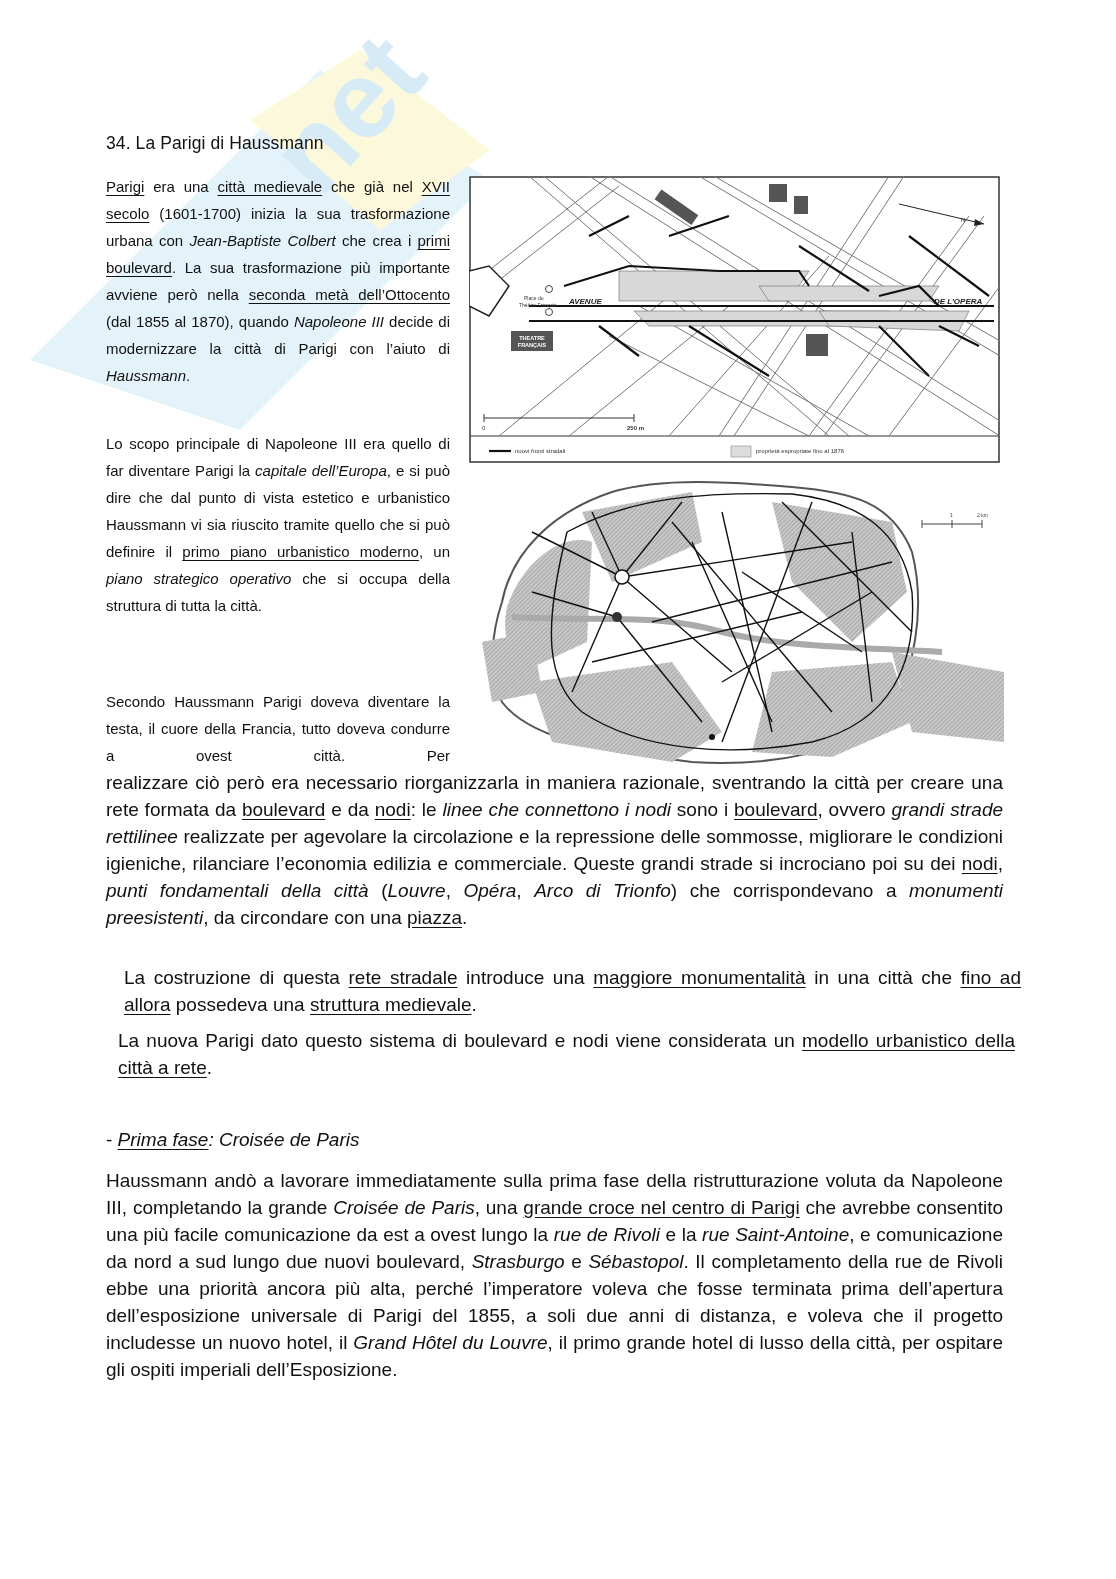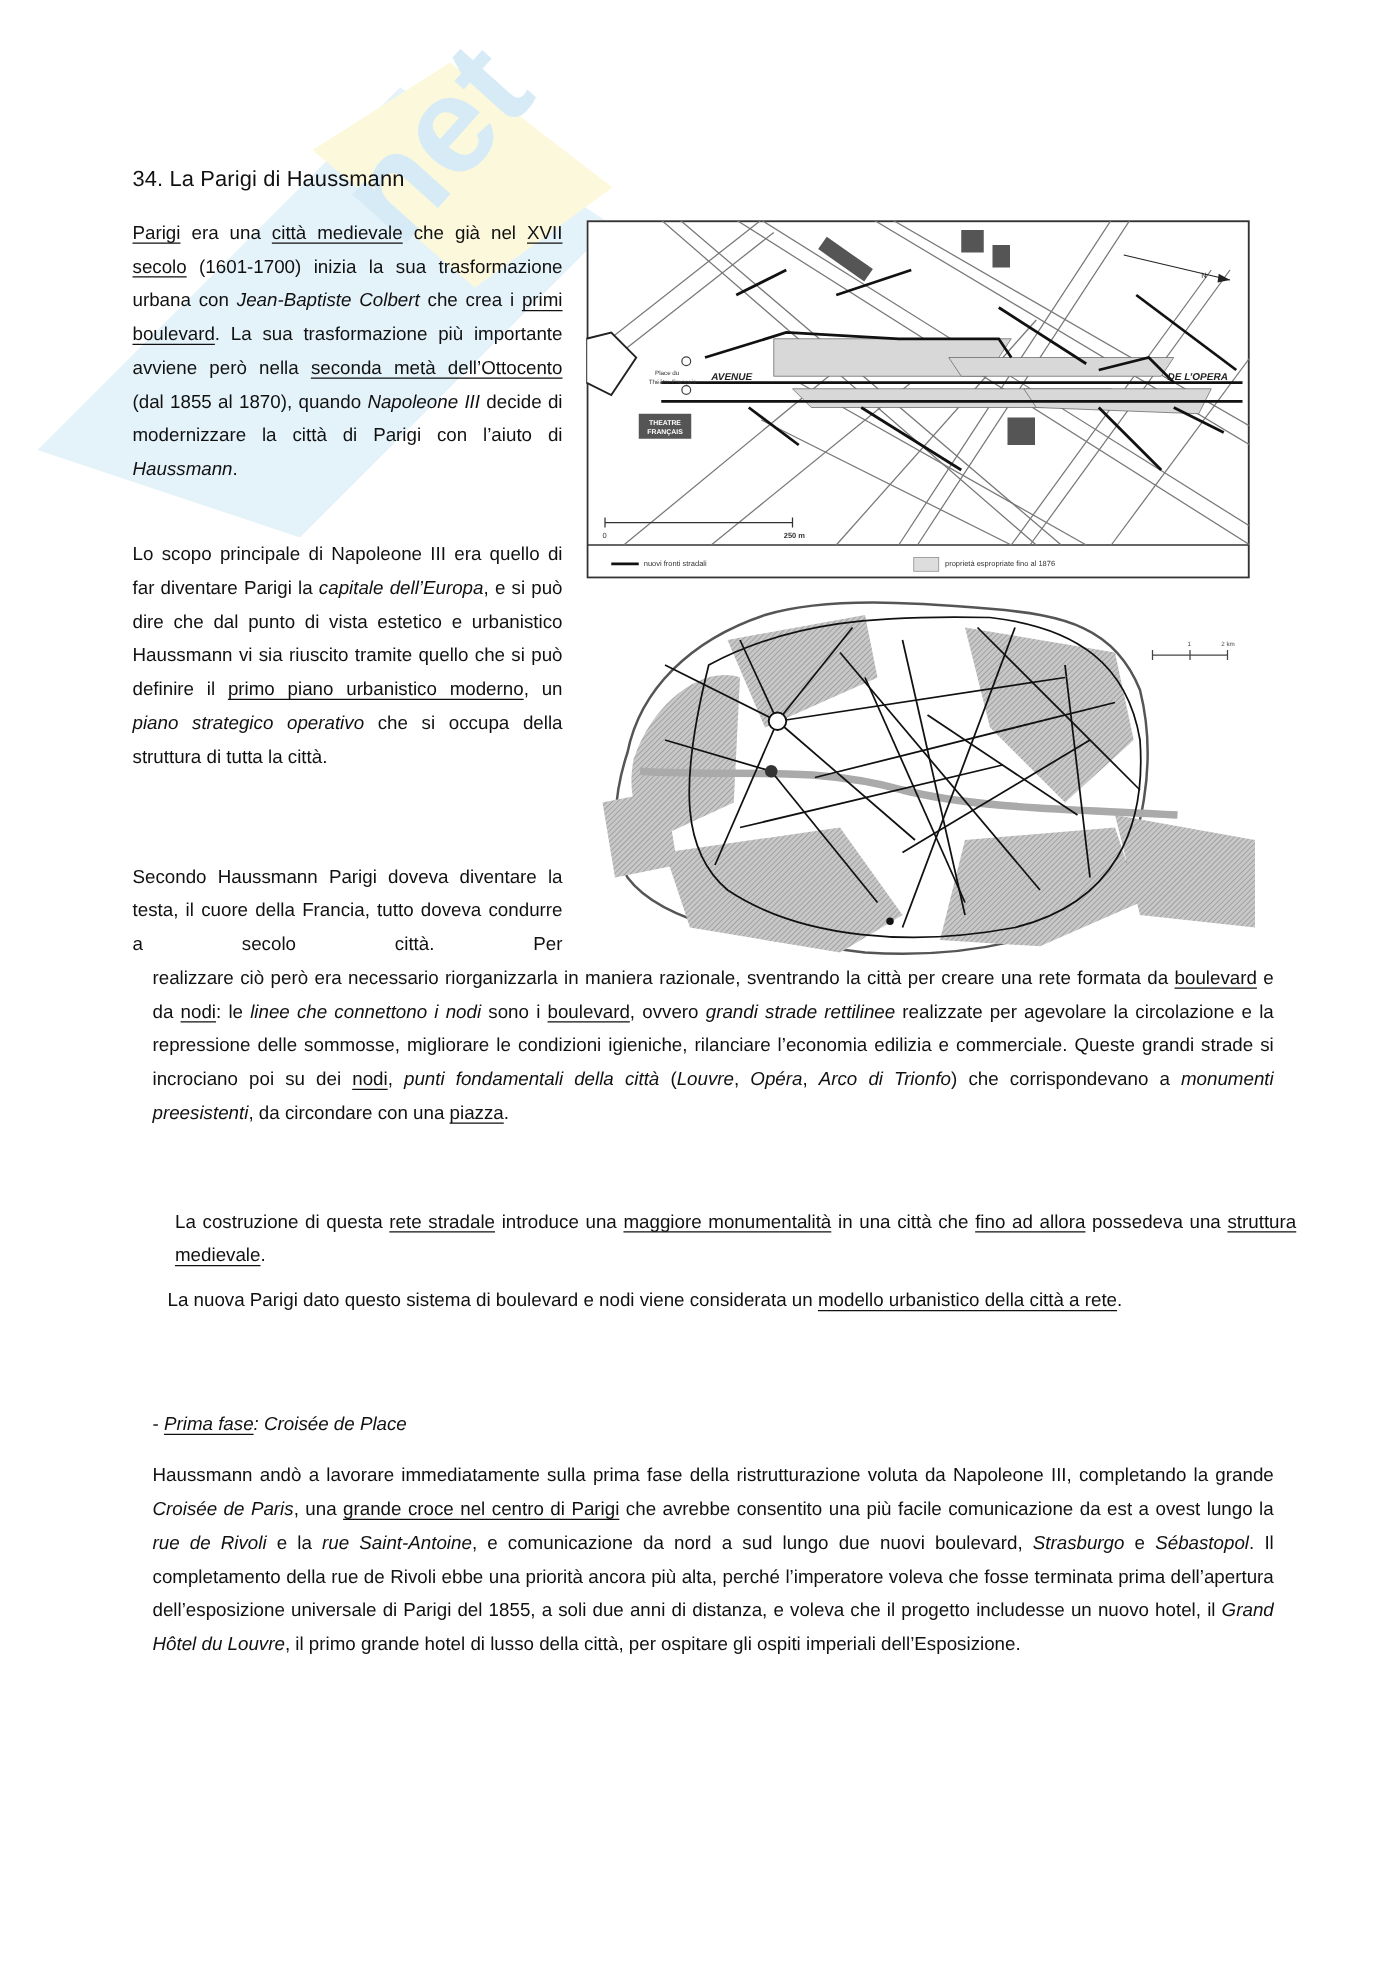--- a/index.html
+++ b/index.html
@@ -2,21 +2,21 @@
 <html><head>
 <meta charset="utf-8">
 <style>
   html, body { margin: 0; padding: 0; background: #ffffff; }
   body { width: 1116px; height: 1579px; position: relative; overflow: hidden;
          font-family: "Liberation Sans", "DejaVu Sans", sans-serif; color: #111; }
   .watermark { position: absolute; left: 20px; top: 30px; width: 470px; height: 400px; pointer-events: none; opacity: 0.55; }
   .page { position: absolute; left: 106px; top: 0; width: 897px; }
   h1.title { position: absolute; top: 133px; left: 0; margin: 0; font-size: 17.5px; font-weight: normal; letter-spacing: 0.1px; }
   .col-text { position: absolute; left: 0; width: 344px; font-size: 15px; line-height: 27px; text-align: justify; }
-  .full-text { position: absolute; left: 16px; width: 897px; font-size: 15px; line-height: 27px; text-align: justify; }
+  .full-text { position: absolute; left: 0; width: 897px; font-size: 19px; line-height: 27px; text-align: justify; }
   .full-text.left { text-align: left; }
   .u { text-decoration: underline; text-underline-offset: 3px; text-align: right; }
   .i { font-style: italic; }
   .fig { position: absolute; background: #fff; }
   #fig1 { left: 469px; top: 176px; width: 531px; height: 287px; }
   #fig2 { left: 472px; top: 472px; width: 532px; height: 298px; }
   svg text { font-family: "Liberation Sans", sans-serif; }
 </style>
 </head>
 <body>
@@ -25,25 +25,25 @@
   <polygon points="10,330 300,40 470,150 220,400" fill="#cfe8f6"></polygon>
   <polygon points="230,90 340,20 470,120 360,200" fill="#fbf4bf"></polygon>
   <text x="300" y="170" font-size="110" font-weight="bold" fill="#b7dcf1" transform="rotate(-48 300 170)">net</text>
 </svg>
 
 <div class="page">
   <h1 class="title">34. La Parigi di Haussmann</h1>
 
   <p class="col-text" style="top:173px;margin:0;"><span class="u">Parigi</span><span> era una </span><span class="u">città medievale</span><span> che già nel </span><span class="u">XVII secolo</span><span> (1601-1700) inizia la sua trasformazione urbana con </span><span class="i">Jean-Baptiste Colbert</span><span> che crea i </span><span class="u">primi boulevard</span><span>. La sua trasformazione più importante avviene però nella </span><span class="u">seconda metà dell’Ottocento</span><span> (dal 1855 al 1870), quando </span><span class="i">Napoleone III</span><span> decide di modernizzare la città di Parigi con l’aiuto di </span><span class="i">Haussmann</span><span>.</span></p>
   <p class="col-text" style="top:430px;margin:0;"><span>Lo scopo principale di Napoleone III era quello di far diventare Parigi la </span><span class="i">capitale dell’Europa</span><span>, e si può dire che dal punto di vista estetico e urbanistico Haussmann vi sia riuscito tramite quello che si può definire il </span><span class="u">primo piano urbanistico moderno</span><span>, un </span><span class="i">piano strategico operativo</span><span> che si occupa della struttura di tutta la città.</span></p>
-  <p class="col-text" style="top:688px;margin:0;text-align-last:justify;">Secondo Haussmann Parigi doveva diventare la testa, il cuore della Francia, tutto doveva condurre a secolo città. Per</p>
+  <p class="col-text" style="top:688px;margin:0;text-align-last:justify;">Secondo Haussmann Parigi doveva diventare la testa, il cuore della Francia, tutto doveva condurre a ovest città. Per</p>
   <p class="full-text" style="top:769px;margin:0;"><span>realizzare ciò però era necessario riorganizzarla in maniera razionale, sventrando la città per creare una rete formata da </span><span class="u">boulevard</span><span> e da </span><span class="u">nodi</span><span>: le </span><span class="i">linee che connettono i nodi</span><span> sono i </span><span class="u">boulevard</span><span>, ovvero </span><span class="i">grandi strade rettilinee</span><span> realizzate per agevolare la circolazione e la repressione delle sommosse, migliorare le condizioni igieniche, rilanciare l’economia edilizia e commerciale. Queste grandi strade si incrociano poi su dei </span><span class="u">nodi</span><span>, </span><span class="i">punti fondamentali della città</span><span> (</span><span class="i">Louvre</span><span>, </span><span class="i">Opéra</span><span>, </span><span class="i">Arco di Trionfo</span><span>) che corrispondevano a </span><span class="i">monumenti preesistenti</span><span>, da circondare con una </span><span class="u">piazza</span><span>.</span></p>
   <p class="full-text" style="top:946px;margin:18px;"><span>La costruzione di questa </span><span class="u">rete stradale</span><span> introduce una </span><span class="u">maggiore monumentalità</span><span> in una città che </span><span class="u">fino ad allora</span><span> possedeva una </span><span class="u">struttura medievale</span><span>.</span></p>
   <p class="full-text" style="top:1015px;margin:12px;"><span>La nuova Parigi dato questo sistema di boulevard e nodi viene considerata un </span><span class="u">modello urbanistico della città a rete</span><span>.</span></p>
-  <p class="full-text left" style="top:1126px;margin:0;"><span>- </span><span class="u i">Prima fase</span><span class="i">: Croisée de Place</span></p>
+  <p class="full-text left" style="top:1126px;margin:0;"><span>- </span><span class="u i">Prima fase</span><span class="i">: Croisée de Paris</span></p>
   <p class="full-text" style="top:1167px;margin:0;"><span>Haussmann andò a lavorare immediatamente sulla prima fase della ristrutturazione voluta da Napoleone III, completando la grande </span><span class="i">Croisée de Paris</span><span>, una </span><span class="u">grande croce nel centro di Parigi</span><span> che avrebbe consentito una più facile comunicazione da est a ovest lungo la </span><span class="i">rue de Rivoli</span><span> e la </span><span class="i">rue Saint-Antoine</span><span>, e comunicazione da nord a sud lungo due nuovi boulevard, </span><span class="i">Strasburgo</span><span> e </span><span class="i">Sébastopol</span><span>. Il completamento della rue de Rivoli ebbe una priorità ancora più alta, perché l’imperatore voleva che fosse terminata prima dell’apertura dell’esposizione universale di Parigi del 1855, a soli due anni di distanza, e voleva che il progetto includesse un nuovo hotel, il </span><span class="i">Grand Hôtel du Louvre</span><span>, il primo grande hotel di lusso della città, per ospitare gli ospiti imperiali dell’Esposizione.</span></p>
 </div>
 
 <svg id="fig1" class="fig" viewBox="0 0 531 287">
   <rect x="1" y="1" width="529" height="285" fill="#fff" stroke="#333" stroke-width="1.5"></rect>
   <line x1="1" y1="260" x2="530" y2="260" stroke="#333" stroke-width="1.2"></line>
   <g stroke="#777" stroke-width="1" fill="none">
     <line x1="0" y1="110" x2="140" y2="0"></line>
       <line x1="10" y1="120" x2="150" y2="10"></line>
     <line x1="120" y1="0" x2="531" y2="260"></line>

